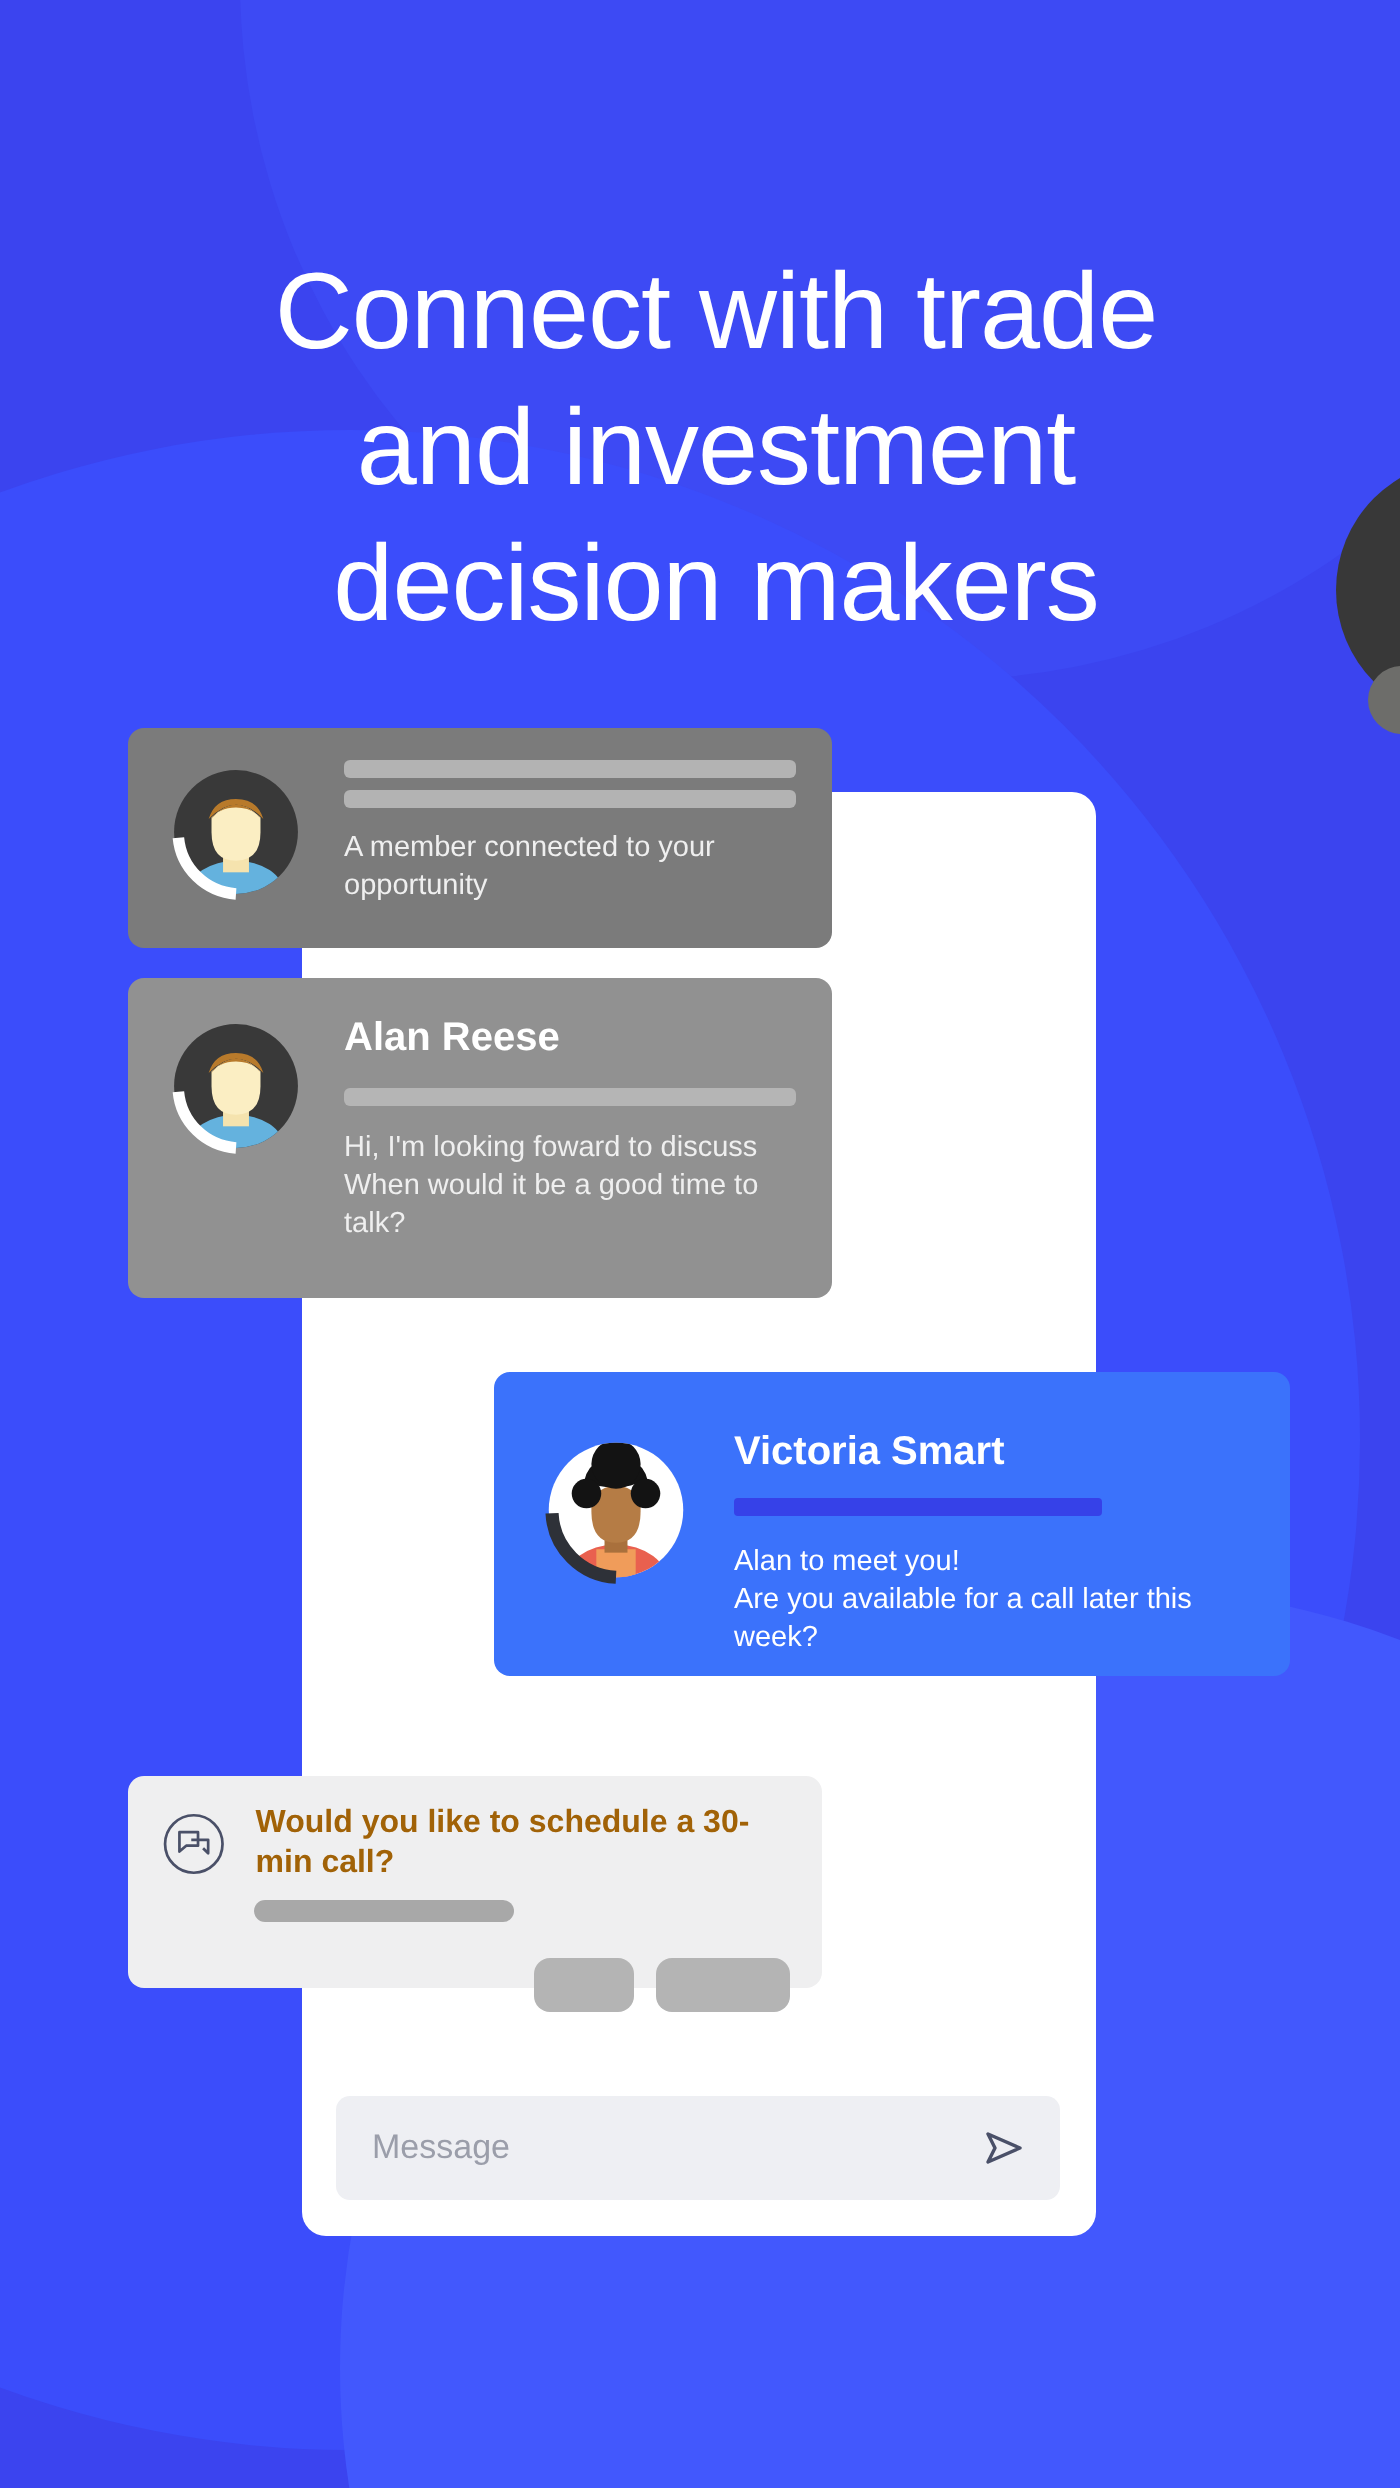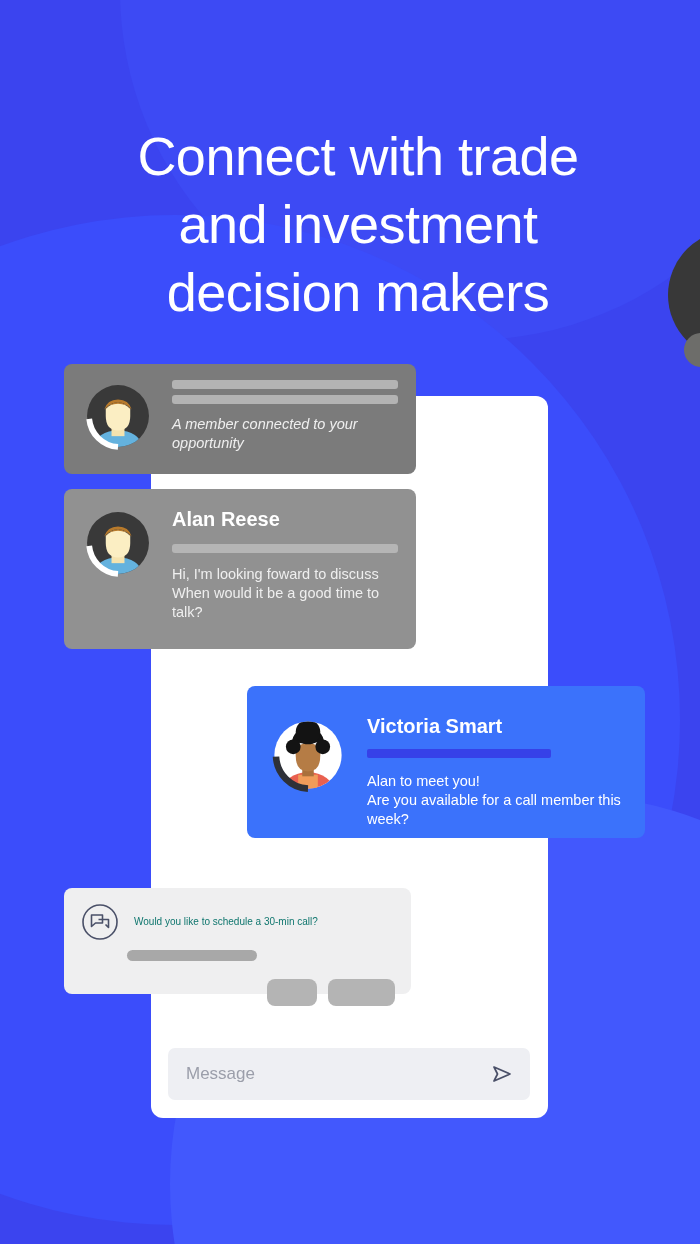--- a/index.html
+++ b/index.html
@@ -134,21 +134,20 @@
   .card-notify {
     left: 64px;
     top: 364px;
     width: 352px;
     height: 110px;
     background: #7b7b7b;
     padding: 16px 18px;
     display: flex;
     gap: 18px;
     align-items: flex-start;
-    font-style: italic;
   }
   
   .card-message {
     left: 64px;
     top: 489px;
     width: 352px;
     height: 160px;
     background: #919191;
     padding: 18px 18px;
     display: flex;
@@ -199,23 +198,23 @@
     color: #efefef;
     font-size: 14.5px;
     line-height: 19px;
   }
   .card-text-blue { color: #ffffff; font-size: 14.5px; line-height: 19px; }
   .card-text .t-line, .card-text-blue .t-line { display: block; }
 
   
   .sched-top { display: flex; align-items: center; gap: 14px; }
   .sched-title {
-    color: #0f766e;
-    font-size: 10px;
-    font-weight: 400;
+    color: #a16207;
+    font-size: 16px;
+    font-weight: 700;
     line-height: 20px;
   }
   .sched-bar {
     height: 11px;
     width: 130px;
     border-radius: 6px;
     background: #a8a8a8;
     margin: 8px 0 0 47px;
   }
   .sched-actions {
@@ -331,21 +330,21 @@
         <circle cx="68" cy="40" r="9" fill="#131313"></circle>
         <circle cx="50" cy="22" r="15" fill="#131313"></circle>
       </g>
       <path d="M50 91 A41 41 0 0 1 11 52" fill="none" stroke="#2e3138" stroke-width="8"></path>
     </svg>
     <div class="card-body">
       <div class="card-name">Victoria Smart</div>
       <div class="bar-blue"></div>
       <div class="card-text-blue">
         <span class="t-line">Alan to meet you!</span>
-        <span class="t-line">Are you available for a call member this week?</span>
+        <span class="t-line">Are you available for a call later this week?</span>
       </div>
     </div>
   </div>
 
   <div class="card card-schedule">
     <div class="sched-top">
       <svg width="40" height="40" viewBox="0 0 40 40">
         <circle cx="20" cy="20" r="17" fill="none" stroke="#4a5068" stroke-width="1.6"></circle>
         <path d="M11.5 13 h11 v8 h-7 l-4 3.5 z" fill="none" stroke="#4a5068" stroke-width="1.6" stroke-linejoin="round"></path>
         <path d="M18.5 17.5 h10 v8 l-3 -3" fill="none" stroke="#4a5068" stroke-width="1.6" stroke-linejoin="round"></path>

